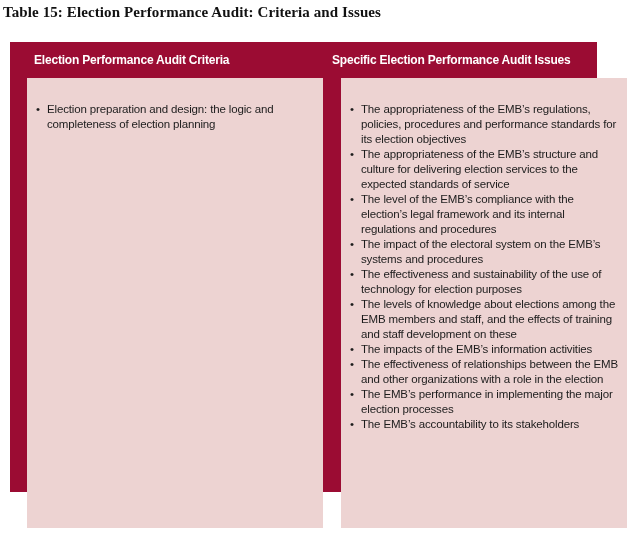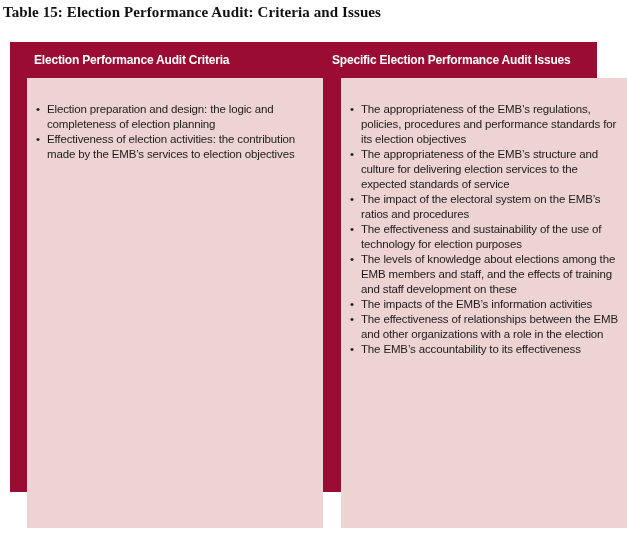--- a/index.html
+++ b/index.html
@@ -89,30 +89,31 @@
 
   <div class="red-backdrop"></div>
 
   <div class="col-header left">Election Performance Audit Criteria</div>
 
   <div class="col-header right">Specific Election Performance Audit Issues</div>
 
   <div class="cell left">
     <ul>
       <li>Election preparation and design: the logic and completeness of election planning</li>
-      <li>Effectiveness of election activities: the contribution made by the EMB’s services to election objectives</li>
     </ul>
   </div>
 
   <div class="cell right">
     <ul>
       <li>The appropriateness of the EMB’s regulations, policies, procedures and performance standards for its election objectives</li>
       <li>The appropriateness of the EMB’s structure and culture for delivering election services to the expected standards of service</li>
-      <li>The impact of the electoral system on the EMB’s ratios and procedures</li>
+      <li>The level of the EMB’s compliance with the election’s legal framework and its internal regulations and procedures</li>
+      <li>The impact of the electoral system on the EMB’s systems and procedures</li>
       <li>The effectiveness and sustainability of the use of technology for election purposes</li>
       <li>The levels of knowledge about elections among the EMB members and staff, and the effects of training and staff development on these</li>
       <li>The impacts of the EMB’s information activities</li>
       <li>The effectiveness of relationships between the EMB and other organizations with a role in the election</li>
-      <li>The EMB’s accountability to its effectiveness</li>
+      <li>The EMB’s performance in implementing the major election processes</li>
+      <li>The EMB’s accountability to its stakeholders</li>
     </ul>
   </div>
 
 </div>
 
 </body></html>

